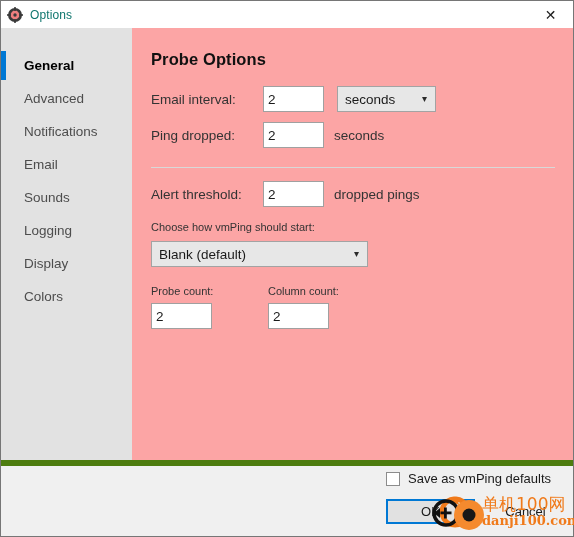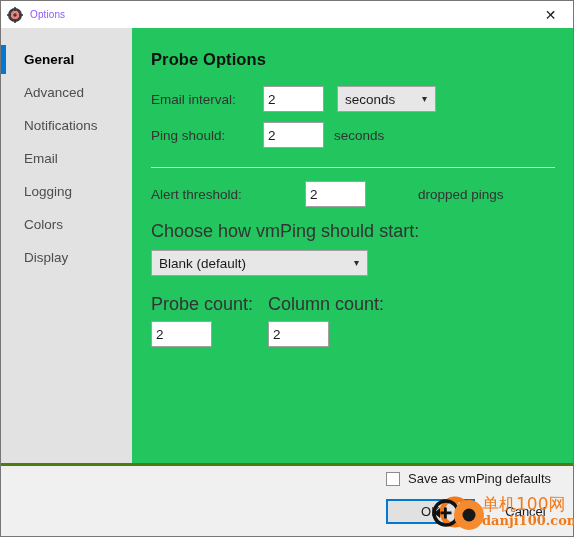--- a/index.html
+++ b/index.html
@@ -37,22 +37,22 @@
   }
   #app-icon {
     width: 16px;
     height: 16px;
     margin-left: 6px;
     margin-right: 7px;
     flex: 0 0 16px;
     position: relative;
   }
   #title-text {
-    font-size: 10px;
-    color: #8b5cf6;
+    font-size: 12px;
+    color: #0f766e;
     letter-spacing: 0.1px;
   }
   #close-btn {
     position: absolute;
     right: 0; top: 0;
     width: 45px;
     height: 27px;
     display: flex;
     align-items: center;
     justify-content: center;
@@ -66,21 +66,21 @@
     flex: 1 1 auto;
     display: flex;
     position: relative;
     min-height: 0;
   }
   #sidebar {
     width: 131px;
     flex: 0 0 131px;
     background: #e2e2e2;
     height: 439px;
-    padding-top: 15px;
+    padding-top: 21px;
     box-sizing: border-box;
   }
   .nav-item {
     position: relative;
     height: 33px;
     display: flex;
     align-items: center;
     padding-left: 23px;
     box-sizing: border-box;
     font-size: 13.5px;
@@ -94,21 +94,21 @@
     content: "";
     position: absolute;
     left: 0; top: 2px;
     width: 5px;
     height: 29px;
     background: #0078d4;
   }
 
   #content {
     flex: 1 1 auto;
-    background: #22c55e;
+    background: #fca5a5;
     position: relative;
     padding-left: 19px;
     padding-top: 10px;
     box-sizing: border-box;
   }
 
   h2.section-title {
     margin: 0;
     font-size: 16.5px;
     font-weight: bold;
@@ -176,35 +176,35 @@
   }
 
   hr.divider {
     border: none;
     border-top: 1px solid #d8d8d8;
     margin: 0;
     width: 404px;
   }
 
   .hint {
-    font-size: 18px;
+    font-size: 11px;
     color: #333333;
   }
 
   .count-labels, .count-inputs {
     display: flex;
   }
   .count-labels .c1, .count-inputs .c1 { width: 117px; flex: 0 0 117px; }
 
   
   #footer {
     flex: 0 0 70px;
     background: #f0f0f0;
     position: relative;
-    border-top: 3px solid #4d7c0f;
+    border-top: 6px solid #4d7c0f;
   }
   #save-defaults-row {
     position: absolute;
     left: 385px;
     top: 5px;
     display: flex;
     align-items: center;
   }
   .checkbox {
     width: 14px;
@@ -306,52 +306,55 @@
       <div class="nav-item">
         <span>Advanced</span>
       </div>
       <div class="nav-item">
         <span>Notifications</span>
       </div>
       <div class="nav-item">
         <span>Email</span>
       </div>
       <div class="nav-item">
+        <span>Sounds</span>
+      </div>
+      <div class="nav-item">
         <span>Logging</span>
       </div>
       <div class="nav-item">
+        <span>Display</span>
+      </div>
+      <div class="nav-item">
         <span>Colors</span>
-      </div>
-      <div class="nav-item">
-        <span>Display</span>
       </div>
     </div>
 
     <div id="content">
 
       <h2 class="section-title" id="probe-title">Probe Options</h2>
 
       <div class="field-row" style="margin-top:16px;">
         <span class="field-label">Email interval:</span>
         <input class="txt" type="text" value="2" style="">
         <div class="combo" id="unit-combo">
           <span>seconds</span>
           <span class="chev">▾</span>
         </div>
       </div>
 
       <div class="field-row" style="margin-top:8px;">
-        <span class="field-label">Ping should:</span>
+        <span class="field-label">Ping dropped:</span>
         <input class="txt" type="text" value="2" style="">
         <span class="suffix">seconds</span>
       </div>
 
       <hr class="divider" style="margin-top:18px;">
 
-      <div class="field-row" style="margin-top:12px;gap:42px;">
+      <div class="field-row" style="margin-top:12px;">
         <span class="field-label">Alert threshold:</span>
         <input class="txt" type="text" value="2" style="">
         <span class="suffix">dropped pings</span>
       </div>
 
 
       <div class="hint" style="margin-top:13px;">Choose how vmPing should start:</div>
 
       <div class="combo" id="startup-combo" style="margin-top:8px;">
         <span>Blank (default)</span>

